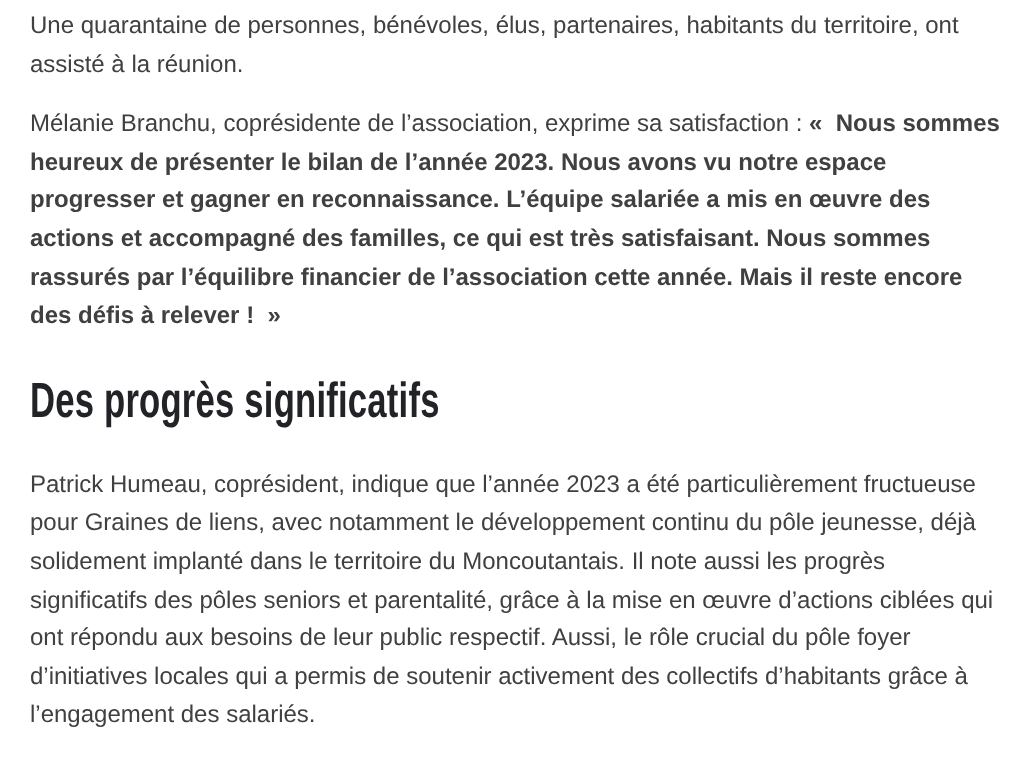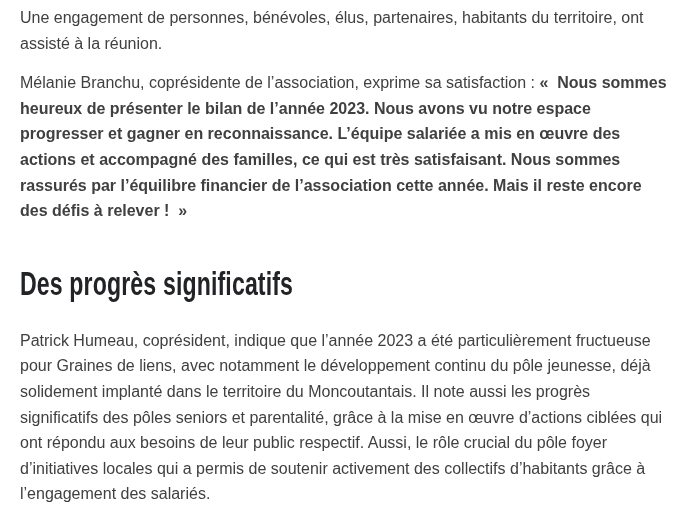--- a/index.html
+++ b/index.html
@@ -27,21 +27,21 @@
   .content p {
     font-size: 16px;
     line-height: 25.6px;
     color: var(--text-color);
     margin: 0 0 14px 0;
   }
   .content p strong {
     font-weight: bold;
   }
   h2.section-heading {
-    margin: 41px 0 25px 0;
+    margin: 24px 0 25px 0;
     line-height: 38px;
     height: 38px;
     font-weight: normal;
     white-space: nowrap;
     overflow: visible;
   }
   h2.section-heading .condensed {
     display: inline-block;
     font-family: "Liberation Sans", sans-serif;
     font-weight: bold;
@@ -52,21 +52,21 @@
     transform: scaleX(0.70);
     transform-origin: 0 50%;
     white-space: nowrap;
   }
 </style>
 </head>
 <body>
 
 <div class="content">
 
-  <p>Une engagement de personnes, bénévoles, élus, partenaires, habitants du territoire, ont assisté à la réunion.</p>
+  <p>Une quarantaine de personnes, bénévoles, élus, partenaires, habitants du territoire, ont assisté à la réunion.</p>
 
   <p><span>Mélanie Branchu, coprésidente de l’association, exprime sa satisfaction&nbsp;: </span><strong>«&nbsp; Nous sommes heureux de présenter le bilan de l’année 2023. Nous avons vu notre espace progresser et gagner en reconnaissance. L’équipe salariée a mis en œuvre des actions et accompagné des familles, ce qui est très satisfaisant. Nous sommes rassurés par l’équilibre financier de l’association cette année. Mais il reste encore des défis à relever&nbsp;!&nbsp; »</strong></p>
 
   <h2 class="section-heading">
     <span class="condensed">Des progrès significatifs</span>
   </h2>
 
   <p>Patrick Humeau, coprésident, indique que l’année 2023 a été particulièrement fructueuse pour Graines de liens, avec notamment le développement continu du pôle jeunesse, déjà solidement implanté dans le territoire du Moncoutantais. Il note aussi les progrès significatifs des pôles seniors et parentalité, grâce à la mise en œuvre d’actions ciblées qui ont répondu aux besoins de leur public respectif. Aussi, le rôle crucial du pôle foyer d’initiatives locales qui a permis de soutenir activement des collectifs d’habitants grâce à l’engagement des salariés.</p>
 
 </div>

